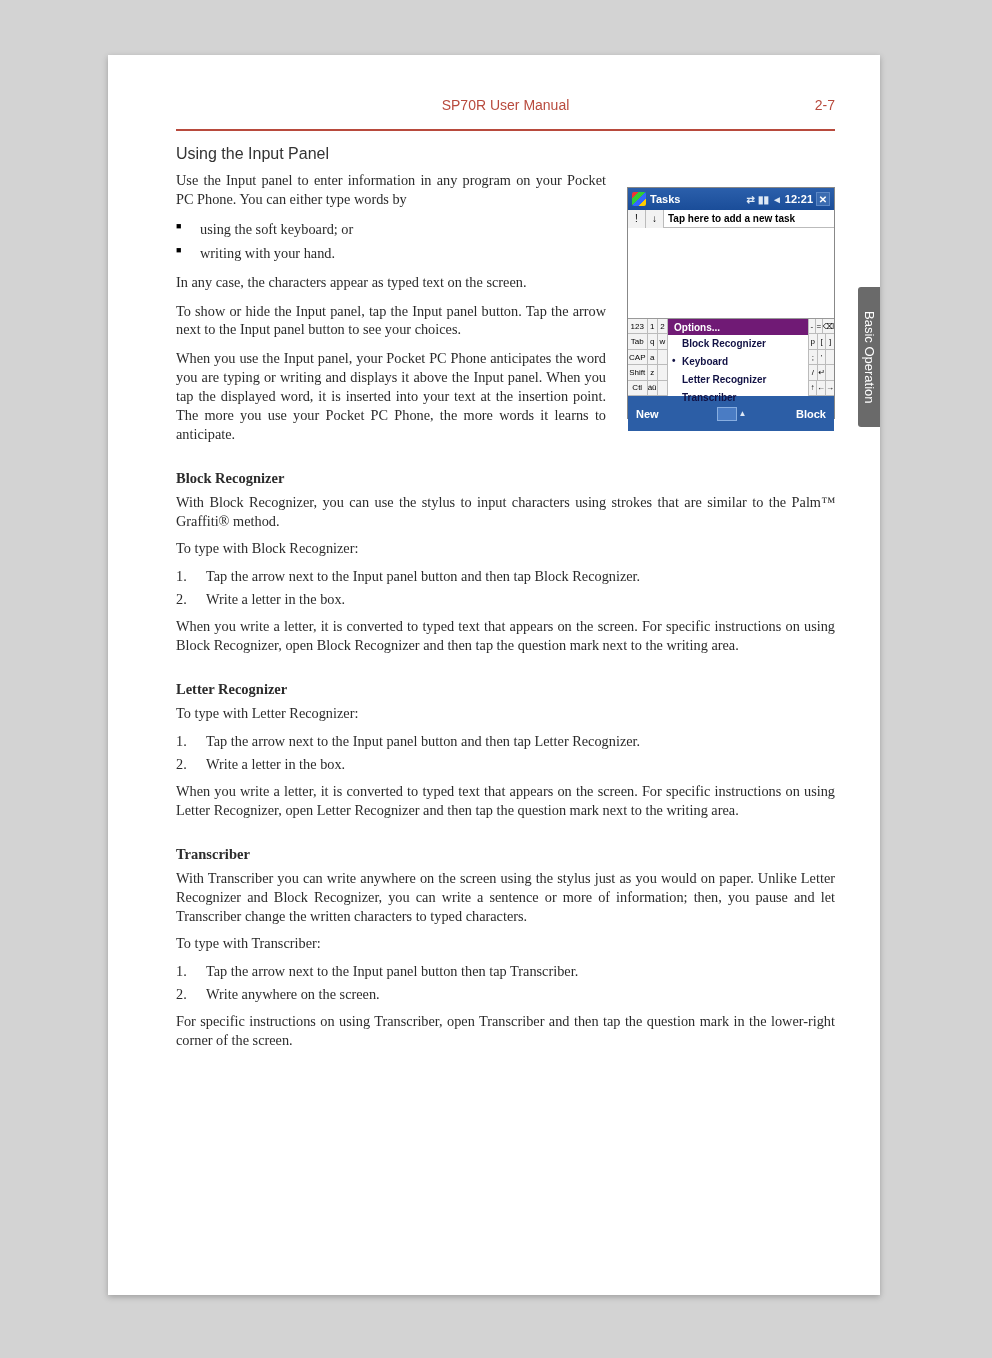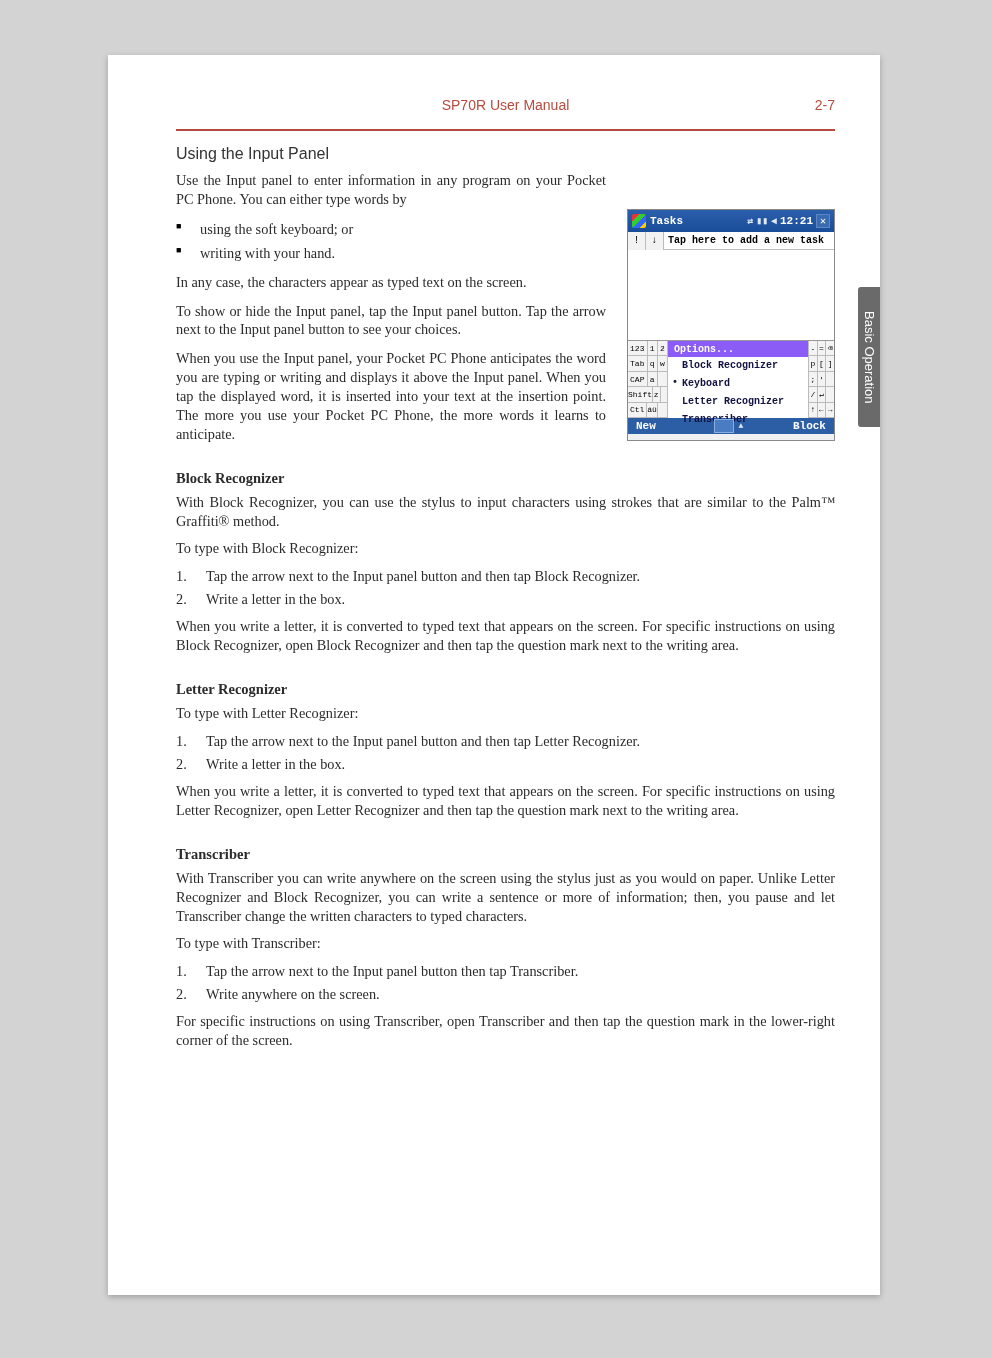--- a/index.html
+++ b/index.html
@@ -62,26 +62,26 @@
   .intro-text { width: 430px; }
   .intro-text p { margin-bottom: 10px; line-height: 1.32; text-align: justify; }
   ul.bullets { list-style: none; margin: 4px 0 10px 0; }
   ul.bullets li { position: relative; padding-left: 24px; margin-bottom: 4px; line-height: 1.4; }
   ul.bullets li::before {
     content: "■"; position: absolute; left: 0; top: 1px; font-size: 9px; color:#000;
   }
   .screenshot {
     position: absolute;
     right: 0;
-    top: 38px;
+    top: 16px;
     width: 208px;
     height: 232px;
     border: 1px solid #888;
     background: #eef0f2;
-    font-family: Liberation Mono, monospace;
+    font-family: Liberation Sans, sans-serif;
   }
   .ss-titlebar {
     height: 22px;
     background: linear-gradient(#2b5fab,#1a4d99);
     color:#fff;
     font-size: 11px;
     font-weight: bold;
     display: flex;
     align-items: center;
     padding: 0 4px;
@@ -98,28 +98,28 @@
   }
   .ss-taskrow .cell-btn { width:18px; height:18px; border-right:1px solid #bbb; text-align:center; line-height:18px; background:#f2f2f2; }
   .ss-taskrow .tap-text { padding-left:4px; font-weight:bold; }
   .ss-body { height: calc(100% - 22px - 18px - 22px); background:#fff; position:relative; }
   .kbd-zone { position:absolute; left:0; bottom:0; width:100%; height:78px; background:#e8e8e8; border-top:1px solid #999; display:flex; }
   .kbd-left { width:40px; display:flex; flex-direction:column; }
   .kbd-left .krow { flex:1; border-bottom:1px solid #bbb; display:flex; }
   .kbd-left .kcell { flex:1; border-right:1px solid #bbb; font-size:8px; text-align:center; display:flex; align-items:center; justify-content:center; color:#000; background:#f3f3f3;}
   .kbd-left .kcell.w { flex:2; }
   .kbd-popup { flex:1; background:#fff; position:relative; }
-  .kbd-popup .opt-bar { height:16px; background:#8b5cf6; color:#fff; font-size:10px; font-weight:bold; padding-left:6px; display:flex; align-items:center; }
+  .kbd-popup .opt-bar { height:16px; background:#701a75; color:#fff; font-size:10px; font-weight:bold; padding-left:6px; display:flex; align-items:center; }
   .kbd-popup .opt-item { font-size:10px; color:#114; padding:2px 6px 2px 14px; font-weight:bold; position:relative; line-height:14px;}
   .kbd-popup .opt-item.selected::before { content:"•"; position:absolute; left:4px; top:1px; color:#114;}
   .kbd-right { width:26px; display:flex; flex-direction:column;}
   .kbd-right .krow { flex:1; border-bottom:1px solid #bbb; display:flex;}
   .kbd-right .kcell { flex:1; border-left:1px solid #bbb; font-size:8px; text-align:center; display:flex; align-items:center; justify-content:center; color:#000; background:#f3f3f3;}
   .ss-bottombar {
-    height:16px; background:#2c5ea6; color:#fff; font-size:11px; font-weight:bold;
+    height:35px; background:#2c5ea6; color:#fff; font-size:11px; font-weight:bold;
     display:flex; align-items:center; justify-content:space-between; padding:0 8px;
   }
   .ss-bottombar .kbd-ico { width:20px; height:14px; background:#4a7cc4; border:1px solid #88aee0; position:relative;}
   .ss-bottombar .kbd-ico::after{ content:"▲"; position:absolute; right:-10px; top:1px; font-size:8px; color:#dfe9f5;}
   .subsection { margin-top: 26px; }
   .subsection h3 { font-size: 14.5px; font-weight: bold; margin-bottom: 6px; font-family:"Times New Roman",serif;}
   .subsection p { margin-bottom: 8px; line-height:1.33; text-align: justify;}
   ol.num { list-style: none; margin: 2px 0 8px 0; counter-reset: item; }
   ol.num li { position:relative; padding-left: 30px; margin-bottom:3px; line-height:1.4; counter-increment: item;}
   ol.num li::before { content: counter(item) "."; position:absolute; left:0; top:0; }

